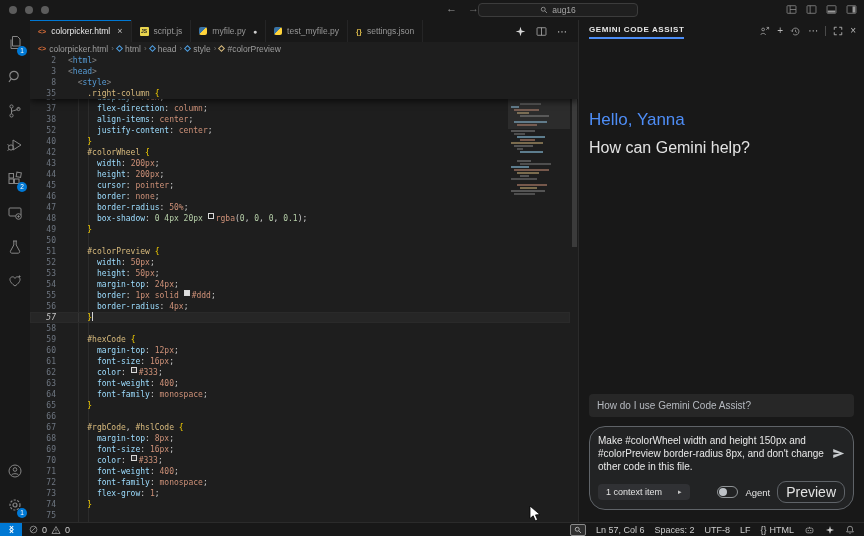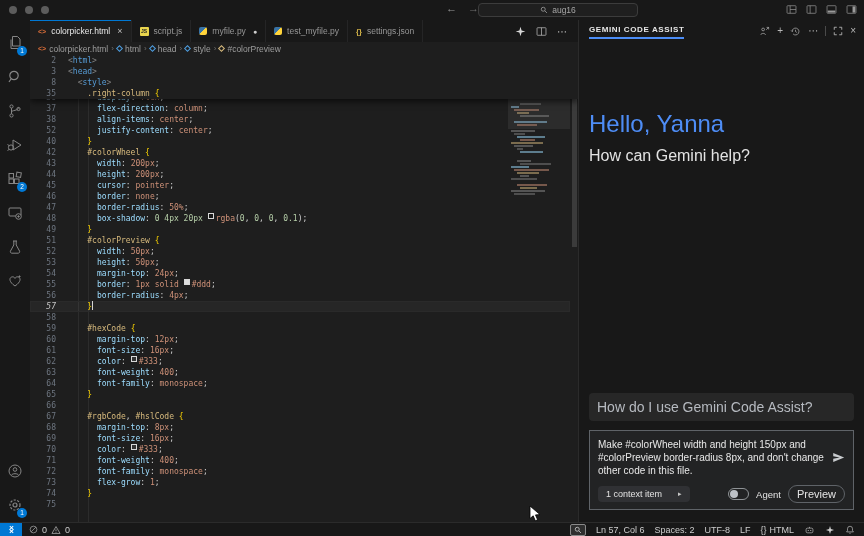--- a/index.html
+++ b/index.html
@@ -74,37 +74,37 @@
   
   .gemini-panel { position:absolute; left:578px; top:20px; width:286px; height:502px; background:#181818;
     border-left:1px solid #2b2b2b; }
   .g-header { height:22px; display:flex; align-items:center; padding:0 8px 0 10px; }
   .g-title { font-size:8px; font-weight:bold; letter-spacing:0.6px; color:#e7e7e7; position:relative; padding-bottom:3px; }
   .g-title::after { content:""; position:absolute; left:0; right:0; bottom:-2px; height:2px; background:#4c8df6; }
   .g-hicons { margin-left:auto; display:flex; align-items:center; gap:7px; color:#b8b8b8; }
   .g-hicons .sep { width:1px; height:10px; background:#4a4a4a; }
   .g-hicons .txt { font-size:10px; line-height:10px; }
   .g-body { padding:68px 10px 0 10px; }
-  .g-greeting { font-size:24px; color:#4e8df6; }
+  .g-greeting { font-size:17px; color:#4e8df6; }
   .g-subtitle { font-size:16px; color:#e3e3e3; margin-top:9px; }
   .g-bottom { position:absolute; left:10px; right:10px; bottom:12px; }
   .g-prompts-label { font-size:9.5px; color:#9aa0a6; margin-bottom:7px; }
-  .g-chip { background:#272727; border-radius:4px; padding:6px 8px; font-size:14px; color:#b6bac0; }
-  .g-card { margin-top:9px; border:1px solid #5f6368; border-radius:0; background:#222324; padding:7px 8px 6px 8px; }
+  .g-chip { background:#272727; border-radius:4px; padding:6px 8px; font-size:10px; color:#b6bac0; }
+  .g-card { margin-top:9px; border:1px solid #5f6368; border-radius:16px; background:#222324; padding:7px 8px 6px 8px; }
   .g-input-row { display:flex; gap:6px; }
   .g-input-text { flex:1; font-size:10px; line-height:13px; color:#e8e8e8; }
   .g-send { align-self:center; flex:none; }
   .g-card-row { display:flex; align-items:center; gap:7px; margin-top:8px; }
   .g-context { background:#303134; border-radius:4px; padding:3px 8px; font-size:9px; color:#e3e3e3;
     display:flex; align-items:center; gap:16px; }
   .g-context .caret { font-size:7px; color:#c6c6c6; }
   .g-toggle { margin-left:auto; width:21px; height:12px; border:1px solid #8f9396; border-radius:7px; position:relative; }
   .g-toggle .knob { position:absolute; left:1px; top:1px; width:8px; height:8px; border-radius:50%; background:#bdc1c6; }
   .g-agent { font-size:9.5px; color:#e3e3e3; }
-  .g-preview { border:1px solid #5f6368; border-radius:9px; padding:2px 8px; font-size:11px; color:#e3e3e3; }
+  .g-preview { border:1px solid #5f6368; border-radius:9px; padding:2px 8px; font-size:14px; color:#e3e3e3; }
 
   
   .statusbar { position:absolute; left:0; top:522px; width:864px; height:14px; background:#181818;
     border-top:1px solid #2b2b2b; display:flex; align-items:center; font-size:9px; color:#cdcdcd; }
   .sb-remote { width:22px; height:13px; background:#0078d4; display:flex; align-items:center; justify-content:center; flex:none; }
   .sb-left { display:flex; align-items:center; gap:4px; padding-left:7px; }
   .sb-right { margin-left:auto; display:flex; align-items:center; gap:10px; padding-right:9px; }
   .sb-zoombox { width:16px; height:12px; border:1px solid #8a8a8a; border-radius:2px; background:#2f2f2f;
     display:flex; align-items:center; justify-content:center; }
   .sb-lang { display:flex; gap:3px; }
@@ -298,20 +298,21 @@
         <div class="code-line"><span class="gutter">52</span><span class="tk-u">      </span><span class="tk-p">justify-content</span><span class="tk-u">: </span><span class="tk-v">center</span><span class="tk-u">;</span></div>
         <div class="code-line"><span class="gutter">40</span><span class="tk-u">    </span><span class="tk-b">}</span></div>
         <div class="code-line"><span class="gutter">42</span><span class="tk-u">    </span><span class="tk-s">#colorWheel</span><span class="tk-u"> </span><span class="tk-b">{</span></div>
         <div class="code-line"><span class="gutter">43</span><span class="tk-u">      </span><span class="tk-p">width</span><span class="tk-u">: </span><span class="tk-v">200px</span><span class="tk-u">;</span></div>
         <div class="code-line"><span class="gutter">44</span><span class="tk-u">      </span><span class="tk-p">height</span><span class="tk-u">: </span><span class="tk-v">200px</span><span class="tk-u">;</span></div>
         <div class="code-line"><span class="gutter">45</span><span class="tk-u">      </span><span class="tk-p">cursor</span><span class="tk-u">: </span><span class="tk-v">pointer</span><span class="tk-u">;</span></div>
         <div class="code-line"><span class="gutter">46</span><span class="tk-u">      </span><span class="tk-p">border</span><span class="tk-u">: </span><span class="tk-v">none</span><span class="tk-u">;</span></div>
         <div class="code-line"><span class="gutter">47</span><span class="tk-u">      </span><span class="tk-p">border-radius</span><span class="tk-u">: </span><span class="tk-v">50%</span><span class="tk-u">;</span></div>
         <div class="code-line"><span class="gutter">48</span><span class="tk-u">      </span><span class="tk-p">box-shadow</span><span class="tk-u">: </span><span class="tk-n">0 4px 20px </span><span class="swatch" style="background: rgba(0, 0, 0, 0.12);"></span><span class="tk-v">rgba</span><span class="tk-u">(</span><span class="tk-n">0</span><span class="tk-u">, </span><span class="tk-n">0</span><span class="tk-u">, </span><span class="tk-n">0</span><span class="tk-u">, </span><span class="tk-n">0.1</span><span class="tk-u">)</span><span class="tk-u">;</span></div>
         <div class="code-line"><span class="gutter">49</span><span class="tk-u">    </span><span class="tk-b">}</span></div>
+        <div class="code-line"><span class="gutter">50</span></div>
         <div class="code-line"><span class="gutter">51</span><span class="tk-u">    </span><span class="tk-s">#colorPreview</span><span class="tk-u"> </span><span class="tk-b">{</span></div>
         <div class="code-line"><span class="gutter">52</span><span class="tk-u">      </span><span class="tk-p">width</span><span class="tk-u">: </span><span class="tk-v">50px</span><span class="tk-u">;</span></div>
         <div class="code-line"><span class="gutter">53</span><span class="tk-u">      </span><span class="tk-p">height</span><span class="tk-u">: </span><span class="tk-v">50px</span><span class="tk-u">;</span></div>
         <div class="code-line"><span class="gutter">54</span><span class="tk-u">      </span><span class="tk-p">margin-top</span><span class="tk-u">: </span><span class="tk-v">24px</span><span class="tk-u">;</span></div>
         <div class="code-line"><span class="gutter">55</span><span class="tk-u">      </span><span class="tk-p">border</span><span class="tk-u">: </span><span class="tk-v">1px solid </span><span class="swatch" style="background: rgb(221, 221, 221);"></span><span class="tk-v">#ddd</span><span class="tk-u">;</span></div>
         <div class="code-line"><span class="gutter">56</span><span class="tk-u">      </span><span class="tk-p">border-radius</span><span class="tk-u">: </span><span class="tk-v">4px</span><span class="tk-u">;</span></div>
         <div class="code-line current"><span class="gutter">57</span><span class="tk-u">    </span><span class="tk-b">}</span><span class="caret-bar"></span></div>
         <div class="code-line"><span class="gutter">58</span></div>
         <div class="code-line"><span class="gutter">59</span><span class="tk-u">    </span><span class="tk-s">#hexCode</span><span class="tk-u"> </span><span class="tk-b">{</span></div>
         <div class="code-line"><span class="gutter">60</span><span class="tk-u">      </span><span class="tk-p">margin-top</span><span class="tk-u">: </span><span class="tk-v">12px</span><span class="tk-u">;</span></div>

